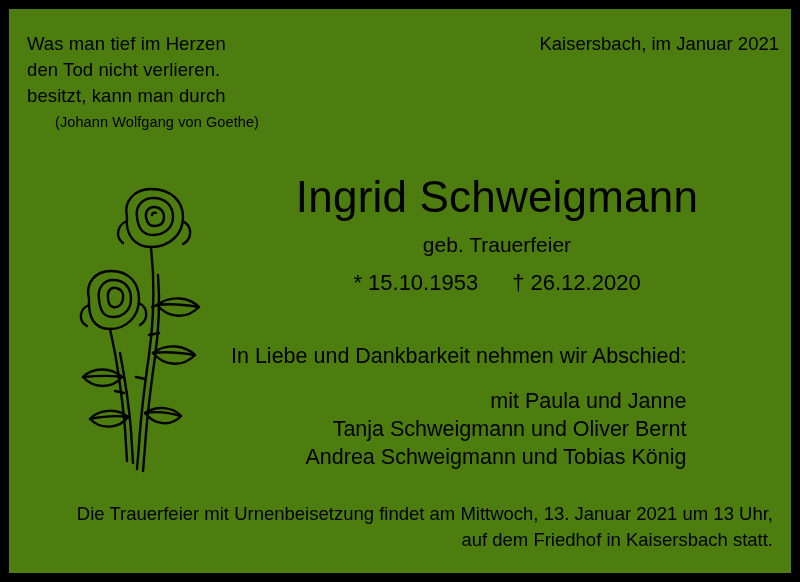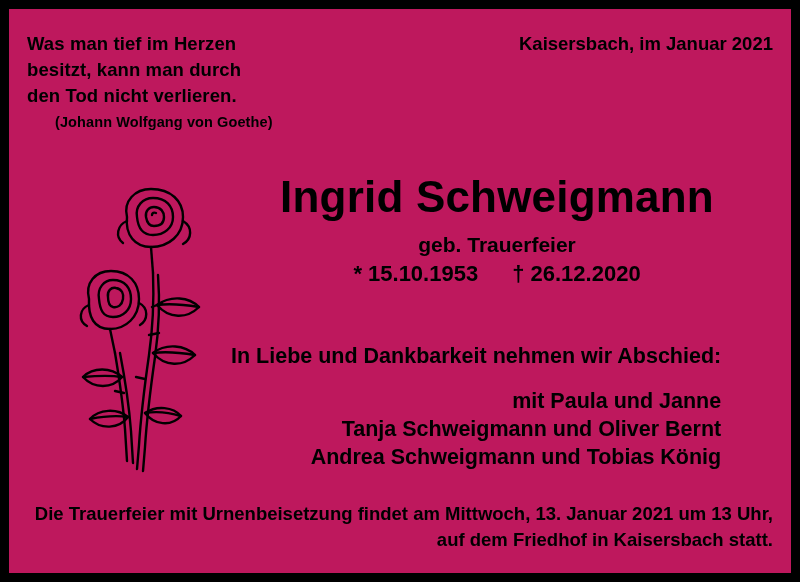--- a/index.html
+++ b/index.html
@@ -18,22 +18,21 @@
     box-sizing: border-box;
     background: #ffffff;
     border: 9px solid #000000;
     overflow: hidden;
   }
   .inner {
     position: relative;
     width: 100%;
     height: 100%;
     box-sizing: border-box;
-    background: #be185d;
-    font-weight: bold;
+    background: #4d7c0f;
   }
 
   
   .top-row {
     position: absolute;
     top: 16px;
     left: 0;
     right: 0;
     height: 110px;
   }
@@ -48,21 +47,21 @@
   .quote-line { display: block; white-space: nowrap; }
   .quote-author {
     display: block;
     margin-top: 3px;
     margin-left: 28px;
     font-size: 14.5px;
     line-height: 20px;
   }
   .place-date {
     position: absolute;
-    right: 18px;
+    right: 12px;
     top: 6px;
     font-size: 18.5px;
     line-height: 26px;
     white-space: nowrap;
   }
 
   
   .rose {
     position: absolute;
     left: 44px;
@@ -85,20 +84,21 @@
     line-height: 56px;
     letter-spacing: 0.2px;
     white-space: nowrap;
   }
   .maiden-name {
     margin-top: 6px;
     font-size: 21px;
     line-height: 28px;
   }
   .dates {
+    margin-top: 9px;
     font-size: 22px;
     line-height: 30px;
     white-space: nowrap;
   }
   .dates .gap { display: inline-block; width: 34px; }
 
   
   .family {
     position: absolute;
     left: 222px;
@@ -132,22 +132,22 @@
 </style>
 </head>
 <body>
 
 <div class="obituary">
   <div class="inner">
 
     <div class="top-row">
       <div class="quote">
         <span class="quote-line">Was man tief im Herzen</span>
+        <span class="quote-line">den Tod nicht verlieren.</span>
         <span class="quote-line">besitzt, kann man durch</span>
-        <span class="quote-line">den Tod nicht verlieren.</span>
         <span class="quote-author">(Johann Wolfgang von Goethe)</span>
       </div>
       <div class="place-date">Kaisersbach, im Januar 2021</div>
     </div>
 
     <div class="rose">
       <svg width="160" height="300" viewBox="0 0 160 300" fill="none" xmlns="http://www.w3.org/2000/svg" stroke="#000000" stroke-width="2.4" stroke-linecap="round" stroke-linejoin="round">
 
         <path d="M74 40 C70 24 82 12 98 12 C118 12 130 24 130 40 C130 58 116 70 98 70 C82 70 72 58 74 40 Z"></path>
         <path d="M84 40 C82 29 90 21 100 21 C113 21 120 29 120 40 C120 51 111 58 100 58 C90 58 85 51 84 40 Z"></path>

